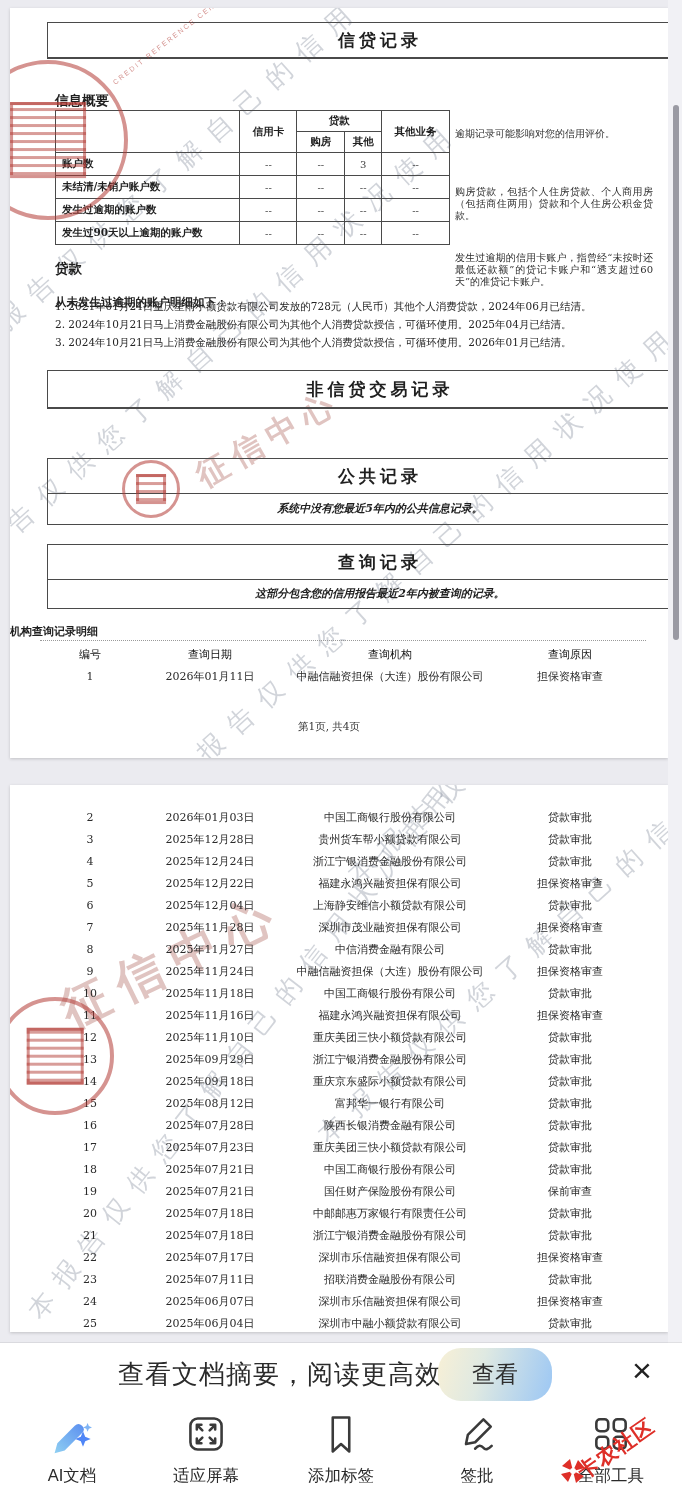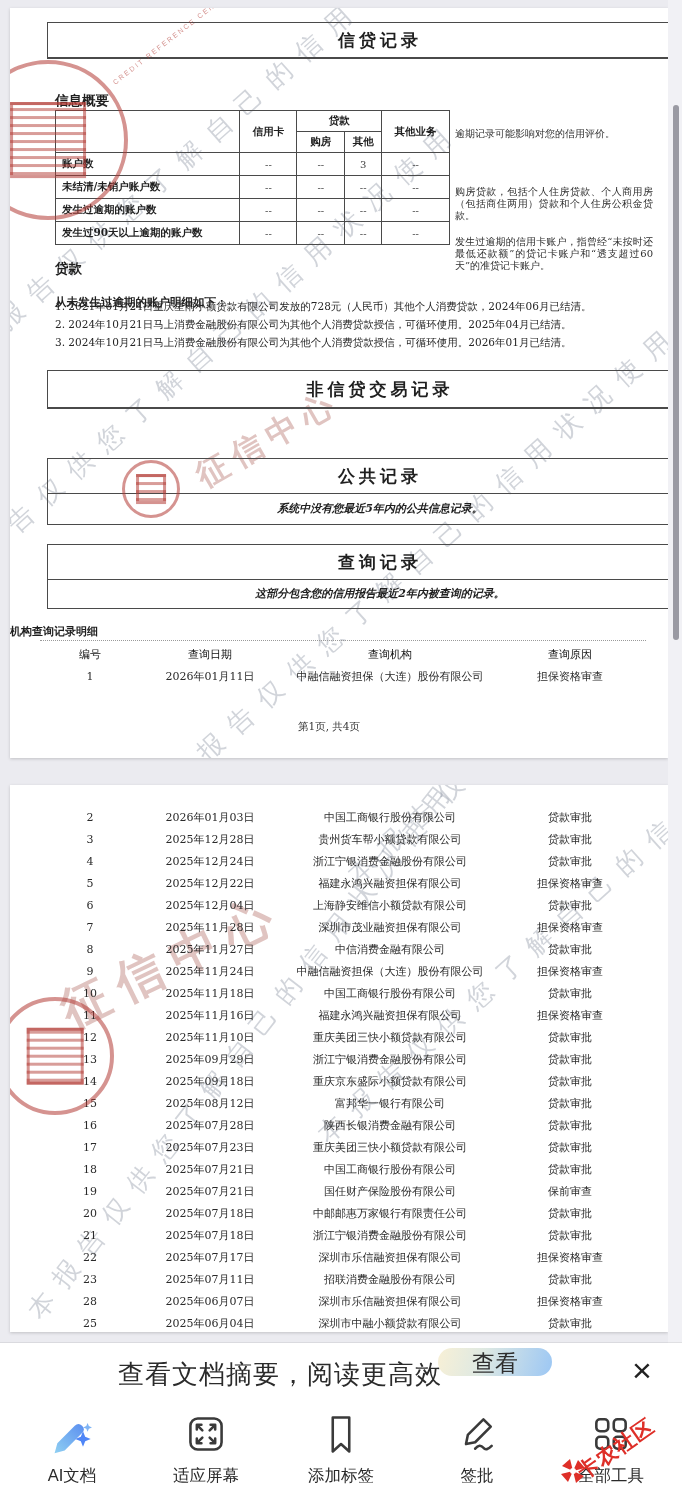--- a/index.html
+++ b/index.html
@@ -33,42 +33,42 @@
   .sec-heading{position:absolute;left:45px;font-size:13.5px;font-weight:700;z-index:1}
   .sumtab{position:absolute;left:45px;top:102px;width:395px;border-collapse:collapse;z-index:1;
           font-size:10.5px;text-align:center}
   .sumtab th,.sumtab td{border:1px solid #4a4a4a;padding:0 3px;height:21px;font-weight:700}
   .sumtab tbody th.lbl{text-align:left;padding-left:6px;font-weight:700;height:23px}
   .sumtab td{font-weight:400;color:#3c3c3c;font-size:10px}
   .notes{position:absolute;left:445px;top:102px;width:198px;z-index:1}
   .note{position:absolute;font-size:10px;line-height:12px;color:#2e2e2e;text-align:justify}
   .note:nth-child(1){top:18px}
   .note:nth-child(2){top:76px}
-  .note:nth-child(3){top:126px}
+  .note:nth-child(3){top:142px}
   .loan-intro{position:absolute;left:45px;top:287px;font-size:11.5px;font-weight:700;z-index:1}
   .loan-items{position:absolute;left:45px;top:289px;right:20px;z-index:1}
   .loan-item{font-size:10.5px;line-height:18px;color:#242424}
   .qtitle{position:absolute;left:0;right:20px;text-align:left;font-size:11px;font-weight:700;z-index:1}
   .dotline{position:absolute;left:30px;right:22px;border-top:1.5px dotted #9a9a9a;z-index:1}
   .qrow{position:absolute;left:40px;right:18px;display:flex;align-items:flex-start;z-index:1;
         font-size:11px;line-height:14px;text-align:center;color:#2a2a2a}
   .c-num{width:80px}.c-date{width:160px}.c-org{width:200px}.c-reason{width:160px}
   .qhead{font-weight:400;color:#111}
   .pfooter{position:absolute;left:0;right:20px;top:712px;text-align:center;font-size:10.5px;color:#333;z-index:1}
 
   
   .rows2{position:absolute;left:40px;right:18px;top:26px;z-index:1}
   .rows2 .qrow{position:static;margin-bottom:8px}
 
   
   .bottom-panel{position:absolute;left:0;top:1343px;width:682px;height:157px;background:#ffffff;
                 box-shadow:0 -1px 0 rgba(0,0,0,.07);z-index:10}
   .banner{position:relative;height:61px}
   .banner-msg{position:absolute;left:118px;top:14px;font-size:26px;color:#2b2b2b;letter-spacing:1px}
-  .banner-btn{position:absolute;left:438px;top:5px;width:114px;height:28px;border:none;border-radius:23px;
+  .banner-btn{position:absolute;left:438px;top:5px;width:114px;height:53px;border:none;border-radius:23px;
     background:linear-gradient(105deg,#f8f0d6 0%,#dfe9e2 38%,#9cc7f4 100%);
     font-size:23px;color:#2e2e2e;font-family:"Liberation Sans",sans-serif;cursor:pointer}
   .banner-close{position:absolute;left:620px;top:2px;width:44px;height:50px;font-size:34px;font-weight:300;
     color:#222;text-align:center;line-height:50px;cursor:pointer}
   .toolbar{position:relative;height:96px}
   .tool-item{position:absolute;top:8px;width:110px;text-align:center;cursor:pointer}
   .tool-item svg{display:block;margin:0 auto}
   .tool-label{display:block;margin-top:9px;font-size:16.5px;color:#2a2a2a}
   .ti-0{left:17px}.ti-1{left:151px}.ti-2{left:286px}.ti-3{left:422px}.ti-4{left:556px}
 
@@ -332,21 +332,21 @@
           <span class="c-org">深圳市乐信融资担保有限公司</span>
           <span class="c-reason">担保资格审查</span>
         </div>
         <div class="qrow">
           <span class="c-num">23</span>
           <span class="c-date">2025年07月11日</span>
           <span class="c-org">招联消费金融股份有限公司</span>
           <span class="c-reason">贷款审批</span>
         </div>
         <div class="qrow">
-          <span class="c-num">28</span>
+          <span class="c-num">24</span>
           <span class="c-date">2025年06月07日</span>
           <span class="c-org">深圳市乐信融资担保有限公司</span>
           <span class="c-reason">担保资格审查</span>
         </div>
         <div class="qrow">
           <span class="c-num">25</span>
           <span class="c-date">2025年06月04日</span>
           <span class="c-org">深圳市中融小额贷款有限公司</span>
           <span class="c-reason">贷款审批</span>
         </div>

